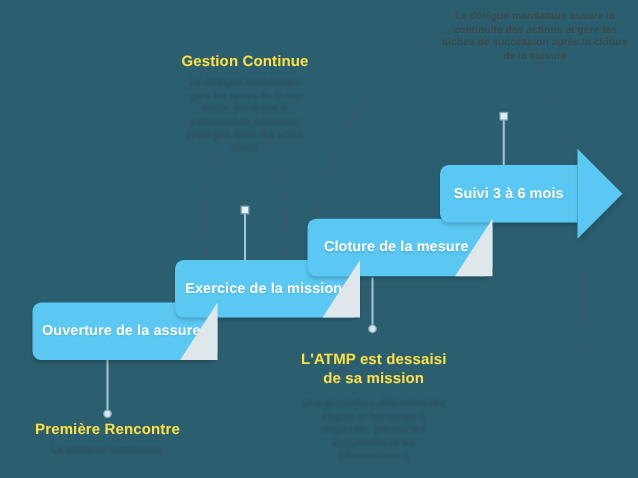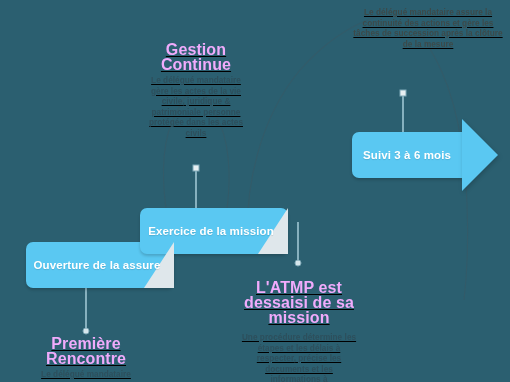--- a/index.html
+++ b/index.html
@@ -87,26 +87,25 @@
     border-width: 36px 0 36px 36px;
     border-color: transparent transparent transparent #5ac8f2;
     filter: drop-shadow(1px 2px 2px rgba(0,0,0,0.18));
   }
 
   
   .anno {
     position: absolute;
     text-align: center;
     box-sizing: border-box;
-    text-decoration: underline;
   }
   .anno .head {
-    color: #f0abfc;
+    color: #fde047;
     font-weight: bold;
-    font-size: 16px;
+    font-size: 12px;
     line-height: 15px;
     letter-spacing: 0.1px;
   }
   .anno .para {
     margin-top: 4px;
     font-weight: bold;
     font-size: 8.2px;
     line-height: 10.6px;
     letter-spacing: 0.05px;
   }
@@ -174,20 +173,25 @@
     <span class="fold"></span>
     <span class="label">Ouverture de la assure</span>
   </div>
 
   <div class="banner" style="left:140px; top:208px; width:148px; height:46px;">
     <span class="body"></span>
     <span class="fold"></span>
     <span class="label">Exercice de la mission</span>
   </div>
 
+  <div class="banner" style="left:246px; top:175px; width:148px; height:46px;">
+    <span class="body"></span>
+    <span class="fold"></span>
+    <span class="label">Cloture de la mesure</span>
+  </div>
 
   <div class="banner banner-arrow" style="left:352px; top:132px; width:110px; height:46px;">
     <span class="body"></span>
     <span class="head"></span>
     <span class="label" style="padding:0 0;">Suivi 3 à 6 mois</span>
   </div>
 
 </div>
 
 </body></html>

